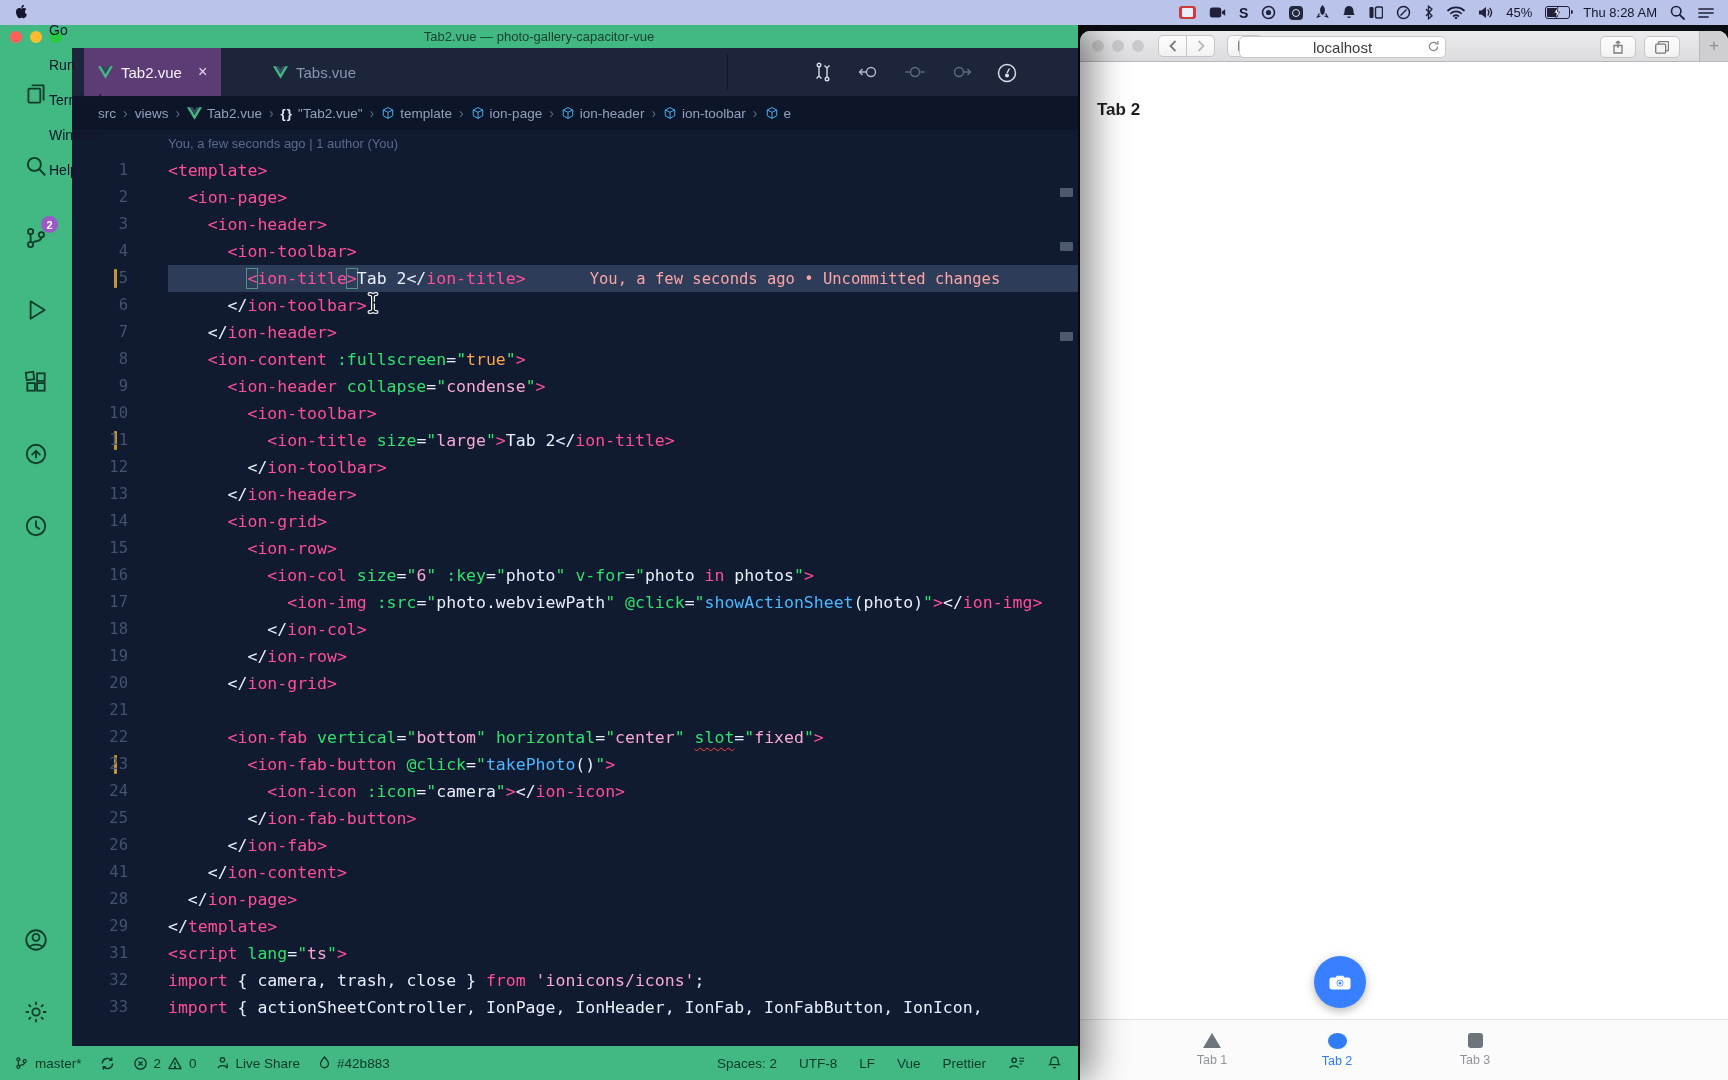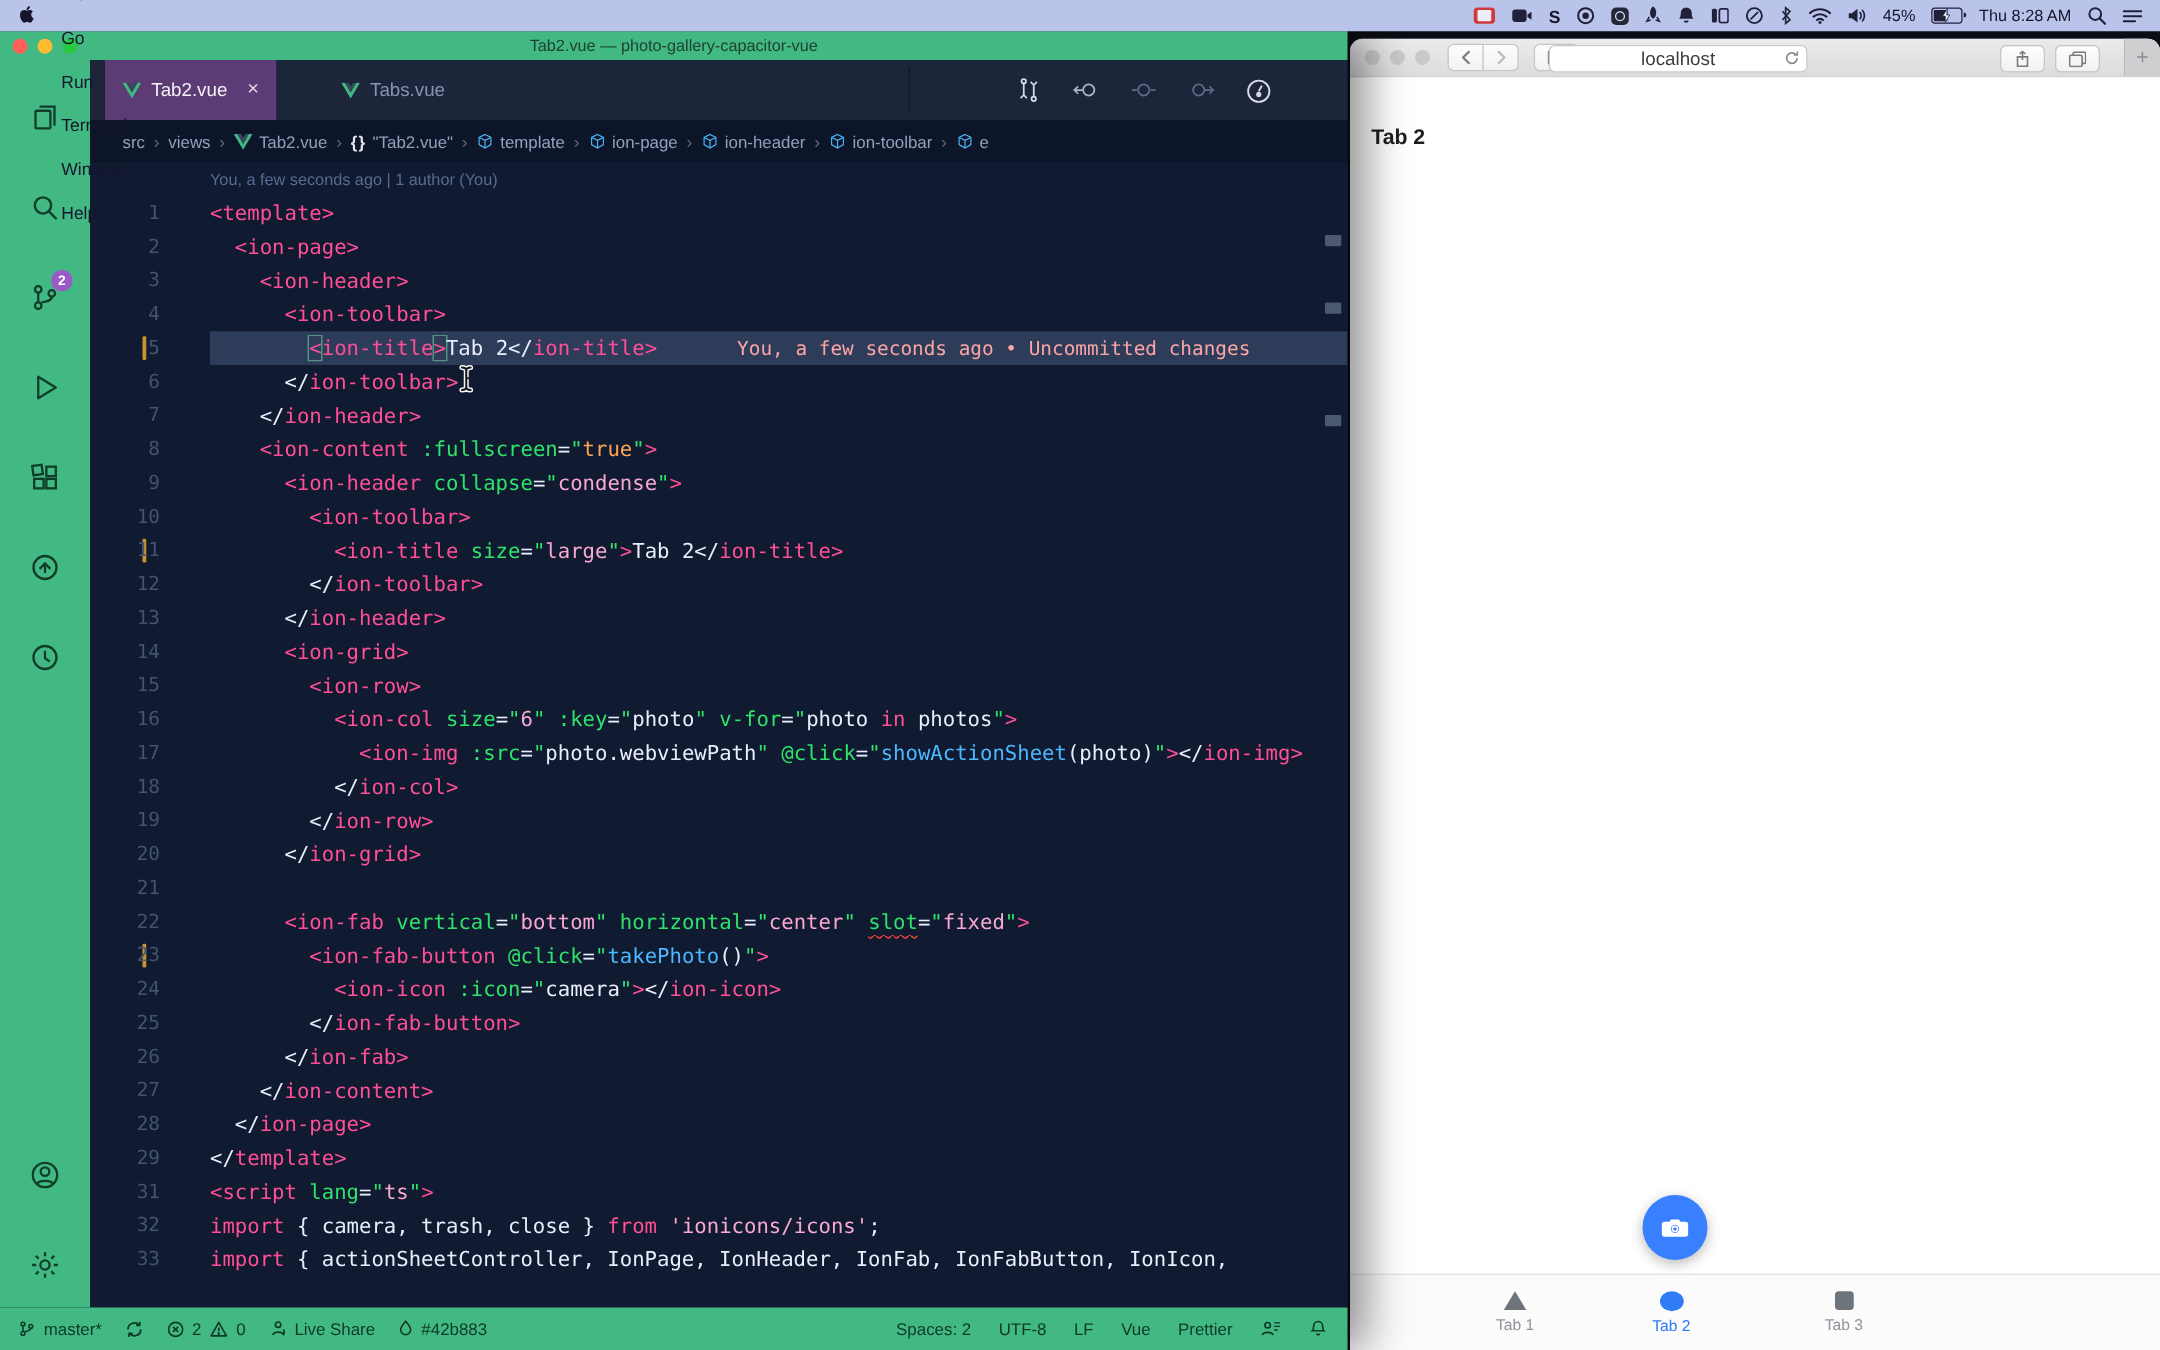--- a/index.html
+++ b/index.html
@@ -549,21 +549,21 @@
           <span class="lbody"><span class="tk-p">        &lt;/</span><span class="tk-t">ion-fab-button</span><span class="tk-t">&gt;</span></span>
         </div>
         <div class="line">
           <span class="gut">
             <span class="n">26</span>
           </span>
           <span class="lbody"><span class="tk-p">      &lt;/</span><span class="tk-t">ion-fab</span><span class="tk-t">&gt;</span></span>
         </div>
         <div class="line">
           <span class="gut">
-            <span class="n">27</span>
+            <span class="n">41</span>
           </span>
           <span class="lbody"><span class="tk-p">    &lt;/</span><span class="tk-t">ion-content</span><span class="tk-t">&gt;</span></span>
         </div>
         <div class="line">
           <span class="gut">
             <span class="n">28</span>
           </span>
           <span class="lbody"><span class="tk-p">  &lt;/</span><span class="tk-t">ion-page</span><span class="tk-t">&gt;</span></span>
         </div>
         <div class="line">

